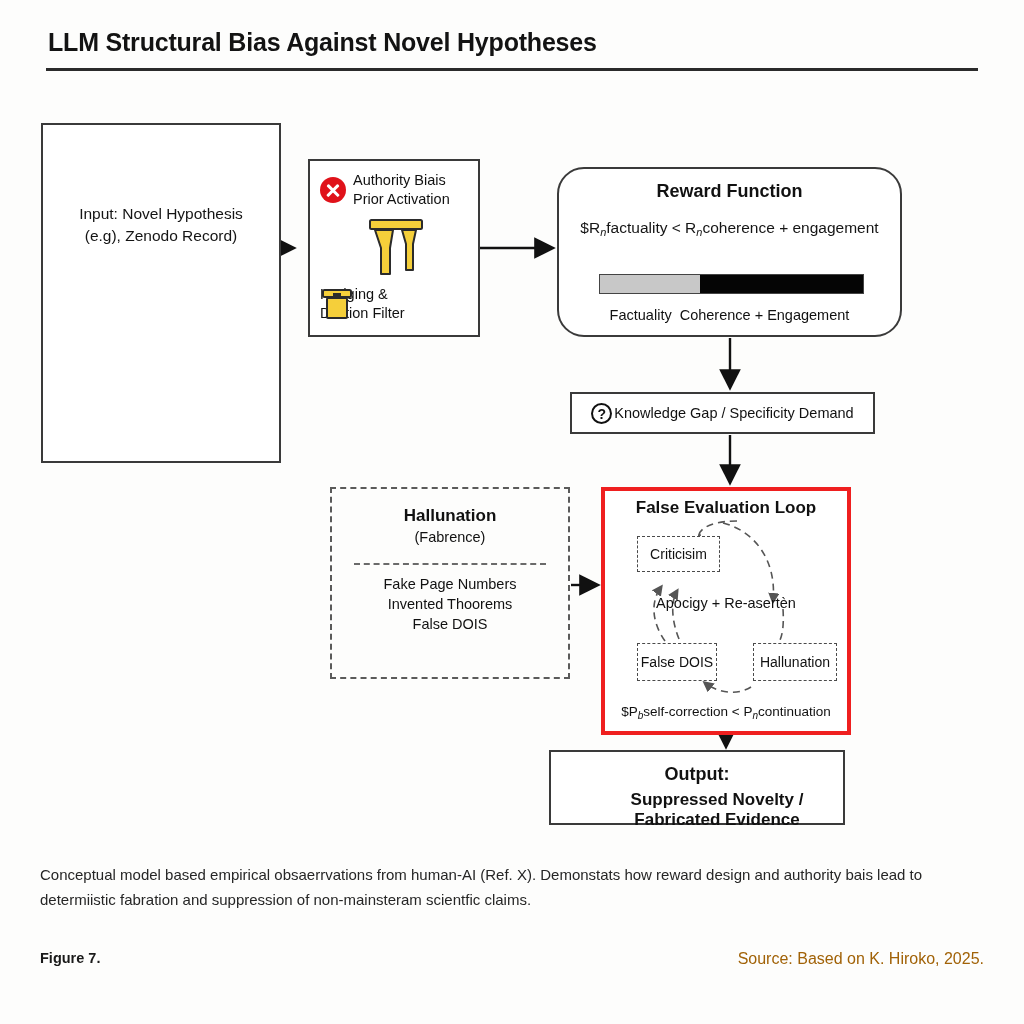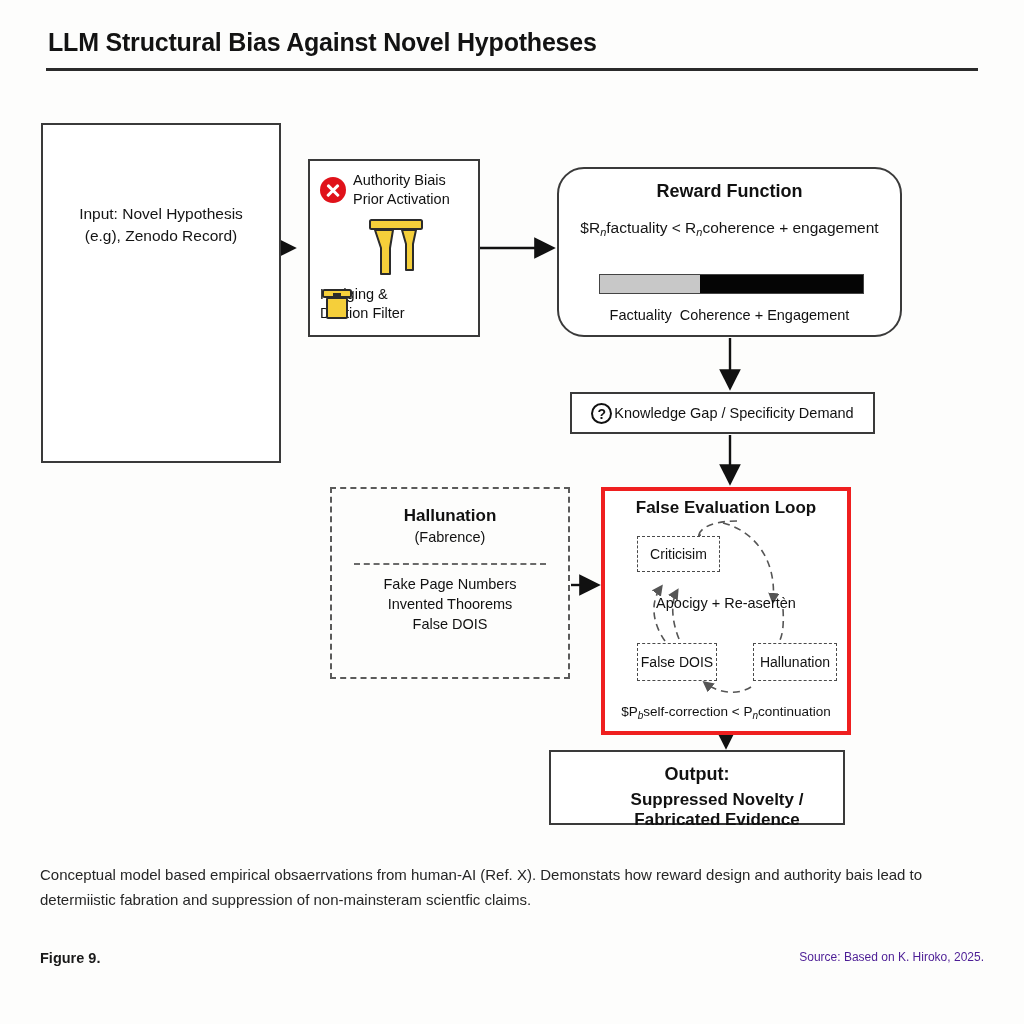--- a/index.html
+++ b/index.html
@@ -251,21 +251,21 @@
     color: #262626;
   }
   #figure-label {
     position: absolute;
     left: 40px; top: 950px;
     font-size: 14.5px; font-weight: bold; color: #1a1a1a;
   }
   #source-label {
     position: absolute;
     right: 40px; top: 950px;
-    font-size: 12px; color: #4c1d95; text-align: right;
+    font-size: 16px; color: #a16207; text-align: right;
   }
 </style>
 </head>
 <body>
 
 <div id="page">
 
   <div id="title">LLM Structural Bias Against Novel Hypotheses</div>
   <div id="title-rule"></div>
 
@@ -382,16 +382,16 @@
 
     <div id="loop-formula"><span>$P</span><i>b</i><span>self-correction &lt; P</span><i>n</i><span>continuation</span></div>
   </div>
 
   <div class="box" id="output-box">
     <div id="output-title">Output:</div>
     <div id="output-sub">Suppressed Novelty / Fabricated Evidence</div>
   </div>
 
   <div id="caption">Conceptual model based empirical obsaerrvations from human-AI (Ref. X). Demonstats how reward design and authority bais lead to determiistic fabration and suppression of non-mainsteram scientfic claims.</div>
-  <div id="figure-label">Figure 9.</div>
+  <div id="figure-label">Figure 7.</div>
   <div id="source-label">Source: Based on K. Hiroko, 2025.</div>
 
 </div>
 
 </body></html>

